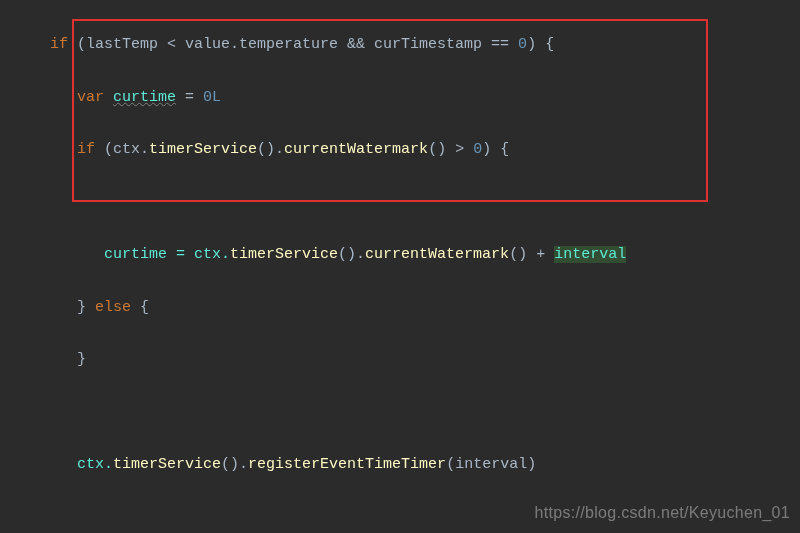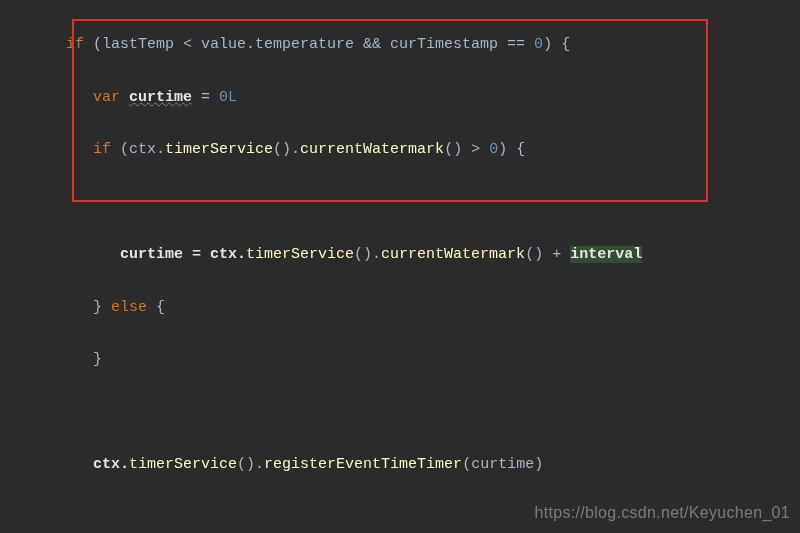--- a/index.html
+++ b/index.html
@@ -14,40 +14,40 @@
     height: 533px;
     overflow: hidden;
     position: relative;
   }
   .code-area {
     padding: 6px 0 0 0;
     white-space: pre;
   }
   .line {
     display: block;
-    padding-left: 30px;
+    padding-left: 14px;
     min-height: 1.75em;
   }
   .highlight-line {
     background: #323232;
   }
   .red-box {
     position: absolute;
     border: 2px solid #e03131;
     left: 72px;
     top: 19px;
     width: 632px;
     height: 179px;
     pointer-events: none;
   }
   .kw   { color: #cc7832; }     
   .num  { color: #6897bb; }     
   .fn   { color: #fef9c3; }     
   .op   { color: #a9b7c6; }     
-  .id   { color: #e5e5e5; font-weight: bold; } 
+  .id   { color: #5eead4; } 
   .hlg  { background: #334d33; } 
   .curtime-warn { text-decoration: underline wavy #808080; text-decoration-thickness:1px;}
   .cursor {
     border-right: 1px solid #bbbbbb;
     margin-left:-1px;
   }
   .watermark {
     position: absolute;
     right: 10px;
     bottom: 6px;
@@ -62,21 +62,21 @@
 
 <div class="code-area">
 <span class="line">    <span class="kw">if</span><span class="op"> (lastTemp &lt; value.temperature &amp;&amp; curTimestamp == </span><span class="num">0</span><span class="op">) {</span></span>
 <span class="line">       <span class="kw">var</span><span> </span><span class="id curtime-warn">curtime</span><span class="op"> = </span><span class="num">0L</span></span>
 <span class="line">       <span class="kw">if</span><span class="op"> (ctx.</span><span class="fn">timerService</span><span class="op">().</span><span class="fn">currentWatermark</span><span class="op">() &gt; </span><span class="num">0</span><span class="op">) {</span></span>
 <span class="line"> </span>
 <span class="line">          <span class="id">curtime = ctx.</span><span class="fn">timerService</span><span class="op">().</span><span class="fn">currentWatermark</span><span class="op">() + </span><span class="id hlg">interval</span></span>
 <span class="line">       <span class="op">} </span><span class="kw">else</span><span class="op"> {</span></span>
 <span class="line">       <span class="op">}</span></span>
 <span class="line"> </span>
-<span class="line">       <span class="id">ctx.</span><span class="fn">timerService</span><span class="op">().</span><span class="fn">registerEventTimeTimer</span><span class="op">(curtime)</span></span>
+<span class="line">       <span class="id">ctx.</span><span class="fn">timerService</span><span class="op">().</span><span class="fn">registerEventTimeTimer</span><span class="op">(interval)</span></span>
 
 
 
 
 
 
 
 
 
 </div>

